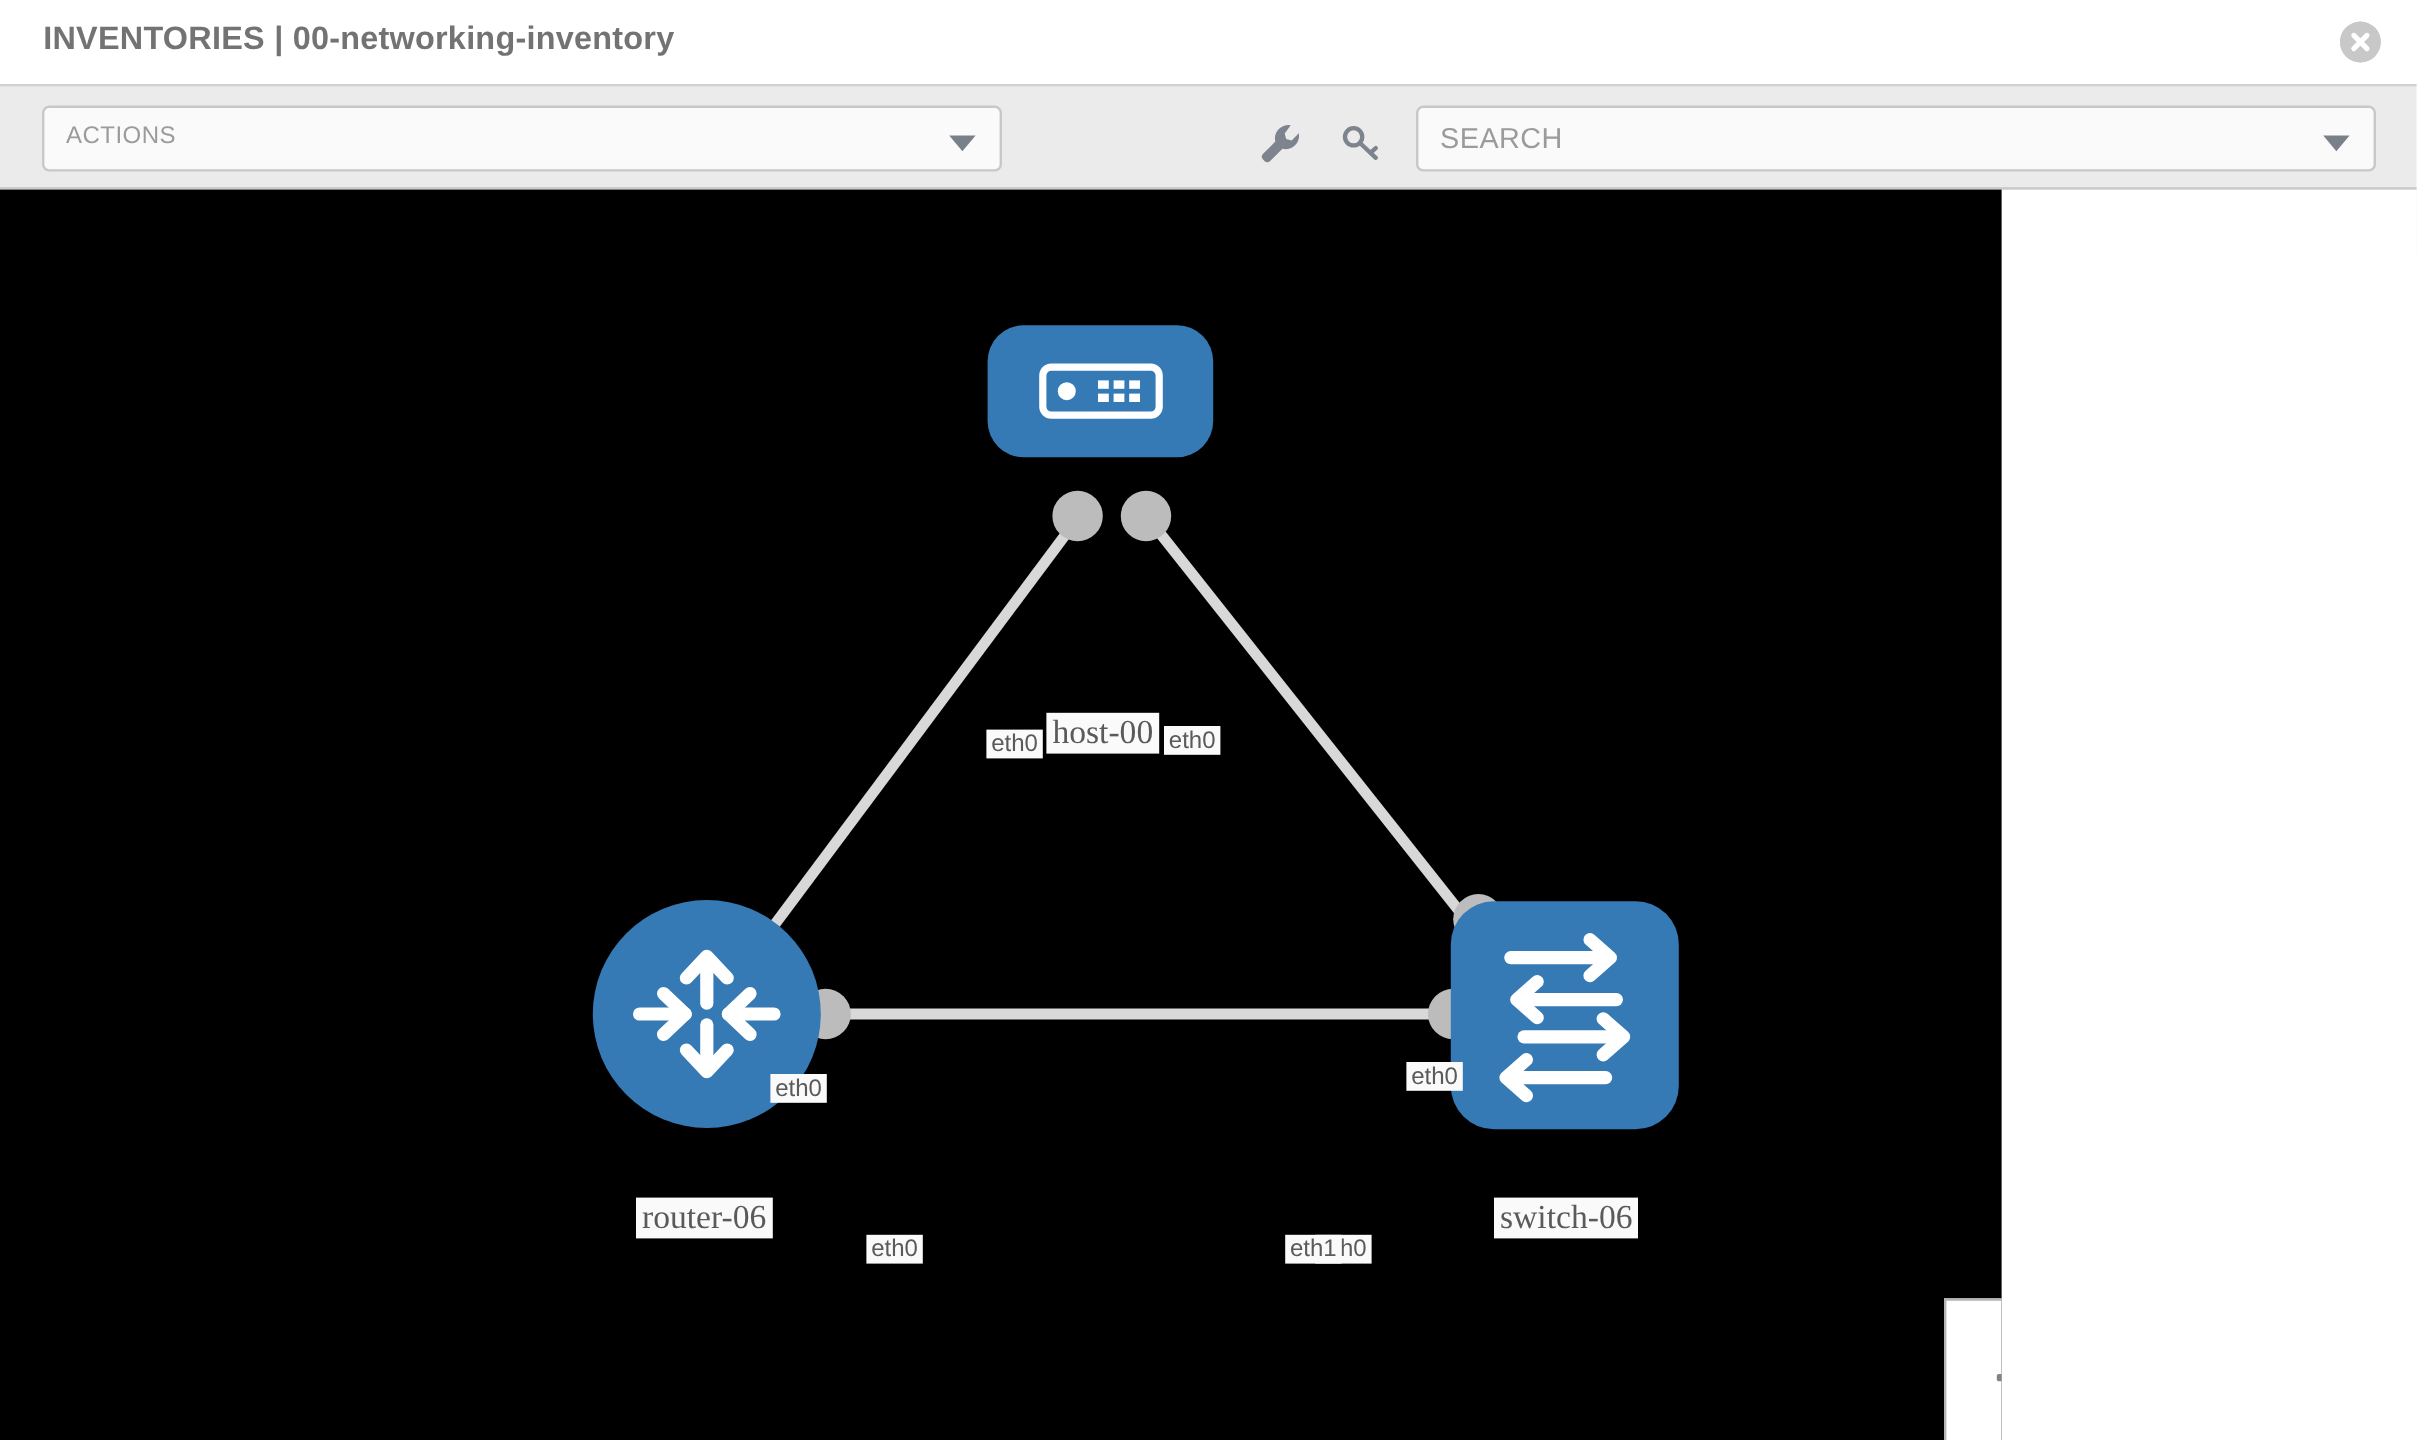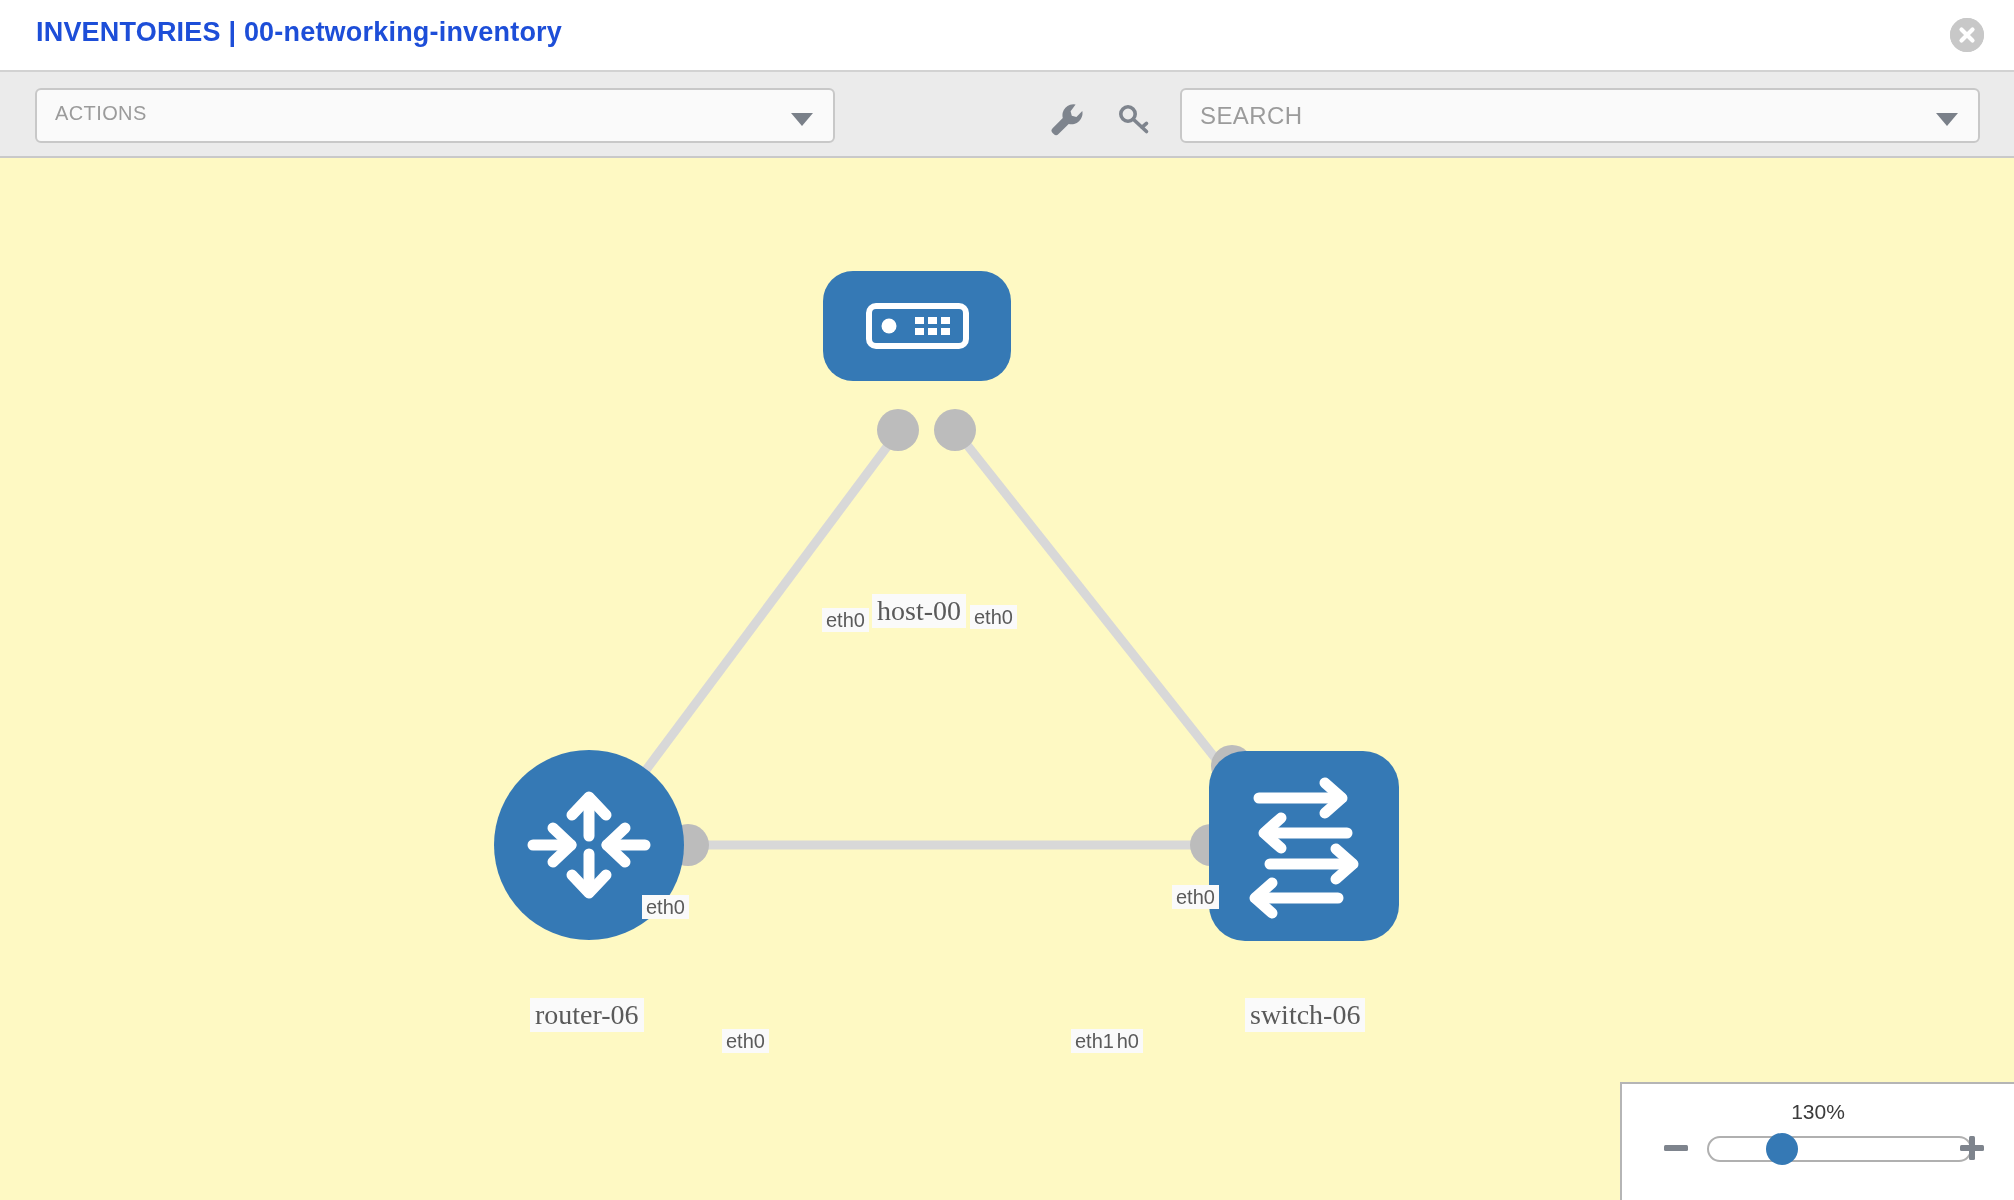--- a/index.html
+++ b/index.html
@@ -27,21 +27,21 @@
     height: 70px;
     background: #ffffff;
     box-sizing: border-box;
   }
   .title-text {
     position: absolute;
     left: 36px;
     top: 17px;
     font-size: 27px;
     font-weight: bold;
-    color: #1d4ed8;
+    color: #737373;
     letter-spacing: 0.2px;
     white-space: nowrap;
   }
   .close-btn {
     position: absolute;
     right: 30px;
     top: 18px;
     width: 34px;
     height: 34px;
     border-radius: 50%;
@@ -119,23 +119,23 @@
     font-size: 24px;
     color: #9b9b9b;
     letter-spacing: 0.4px;
     text-align: right;
   }
 
   
   .canvas {
     position: absolute;
     left: 0; top: 158px;
-    width: 2014px;
+    width: 1668px;
     height: 1042px;
-    background: #fef9c3;
+    background: #000000;
     overflow: hidden;
   }
   .topology-svg {
     position: absolute;
     left: 0; top: 0;
     width: 2014px;
     height: 1042px;
     display: block;
   }
 

